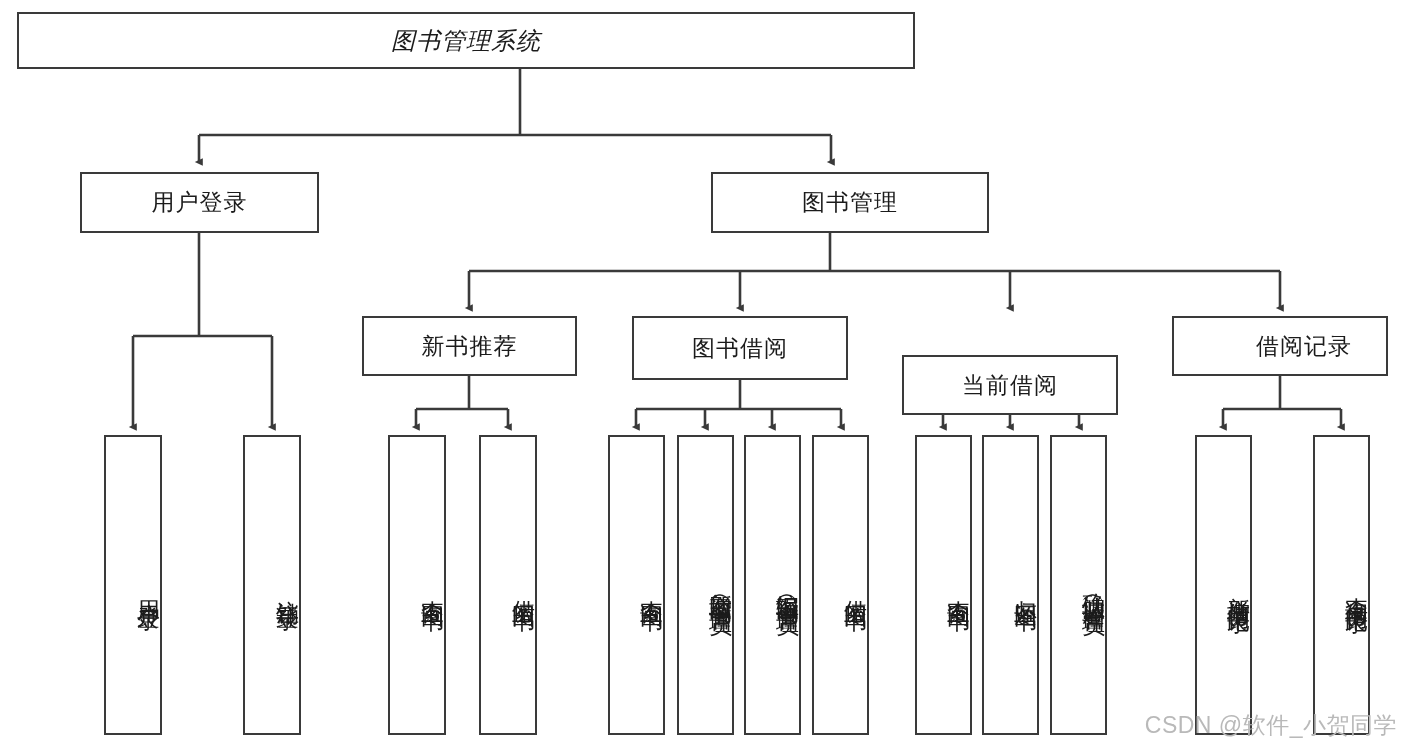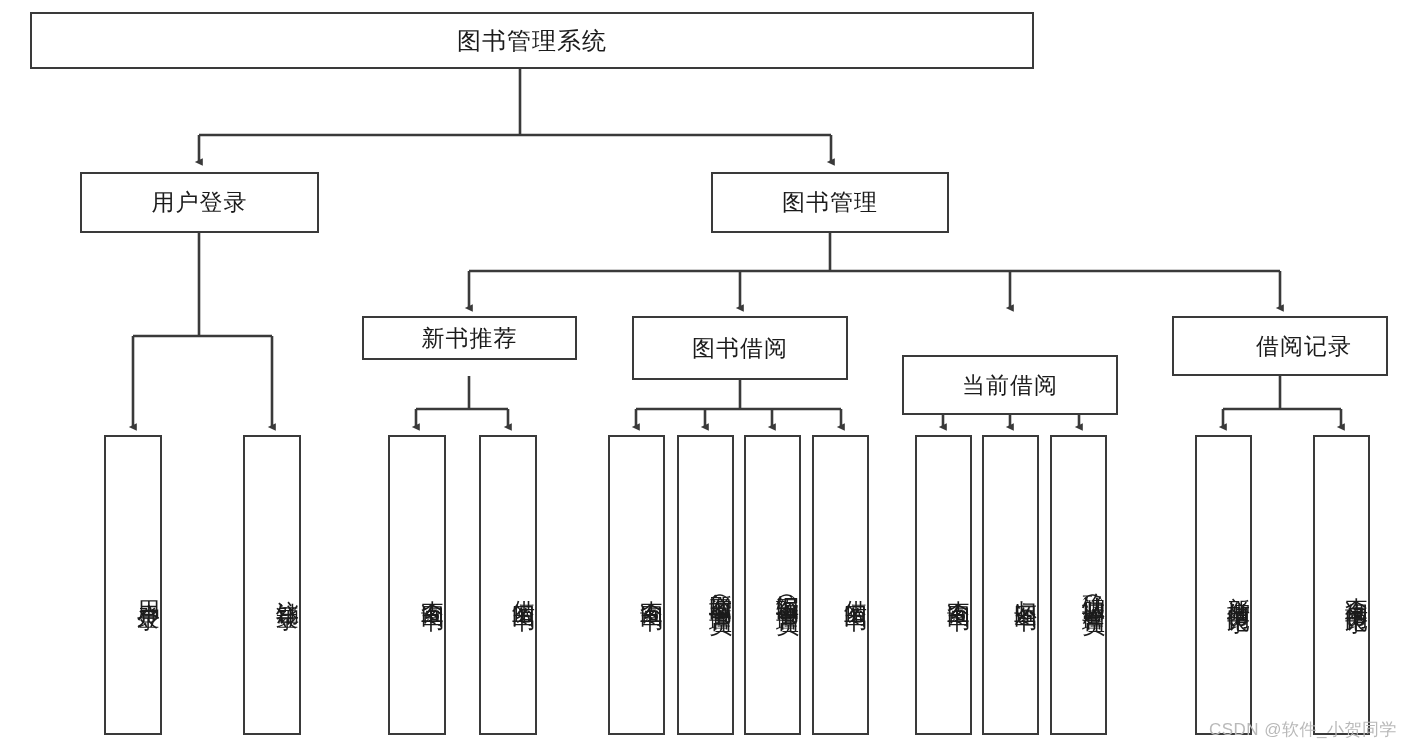--- a/index.html
+++ b/index.html
@@ -53,21 +53,21 @@
     text-orientation: upright;
     line-height: 1.0;
   }
   .node.root {
     font-size: 24px;
   }
   .watermark {
     position: absolute;
     right: 8px;
     bottom: 6px;
-    font-size: 17px;
+    font-size: 23px;
     color: #b9b9b9;
     letter-spacing: 0.5px;
     white-space: nowrap;
   }
 </style>
 </head>
 <body>
 
 <div id="canvas">
 
@@ -114,33 +114,33 @@
       <path d="M1010,409 L1010,427" marker-end="url(#arrow)"></path>
       <path d="M1079,409 L1079,427" marker-end="url(#arrow)"></path>
 
       <path d="M1280,376 L1280,409"></path>
       <path d="M1223,409 L1341,409"></path>
       <path d="M1223,409 L1223,427" marker-end="url(#arrow)"></path>
       <path d="M1341,409 L1341,427" marker-end="url(#arrow)"></path>
     </g>
   </svg>
 
-  <div class="node horizontal root" style="left:30px; top:12px; width:1004px; height:57px;">
+  <div class="node horizontal root" style="left:17px; top:12px; width:898px; height:57px;font-style:italic;">
     <span>图书管理系统</span>
   </div>
 
   <div class="node horizontal" style="left:80px; top:172px; width:239px; height:61px;">
     <span>用户登录</span>
   </div>
 
-  <div class="node horizontal" style="left:711px; top:172px; width:238px; height:61px;">
+  <div class="node horizontal" style="left:711px; top:172px; width:278px; height:61px;">
     <span>图书管理</span>
   </div>
 
-  <div class="node horizontal" style="left:362px; top:316px; width:215px; height:44px;">
+  <div class="node horizontal" style="left:362px; top:316px; width:215px; height:60px;">
     <span>新书推荐</span>
   </div>
 
   <div class="node horizontal" style="left:632px; top:316px; width:216px; height:64px;">
     <span>图书借阅</span>
   </div>
 
   <div class="node horizontal" style="left:902px; top:316px; width:216px; height:60px;margin-top:39px;">
     <span>当前借阅</span>
   </div>

